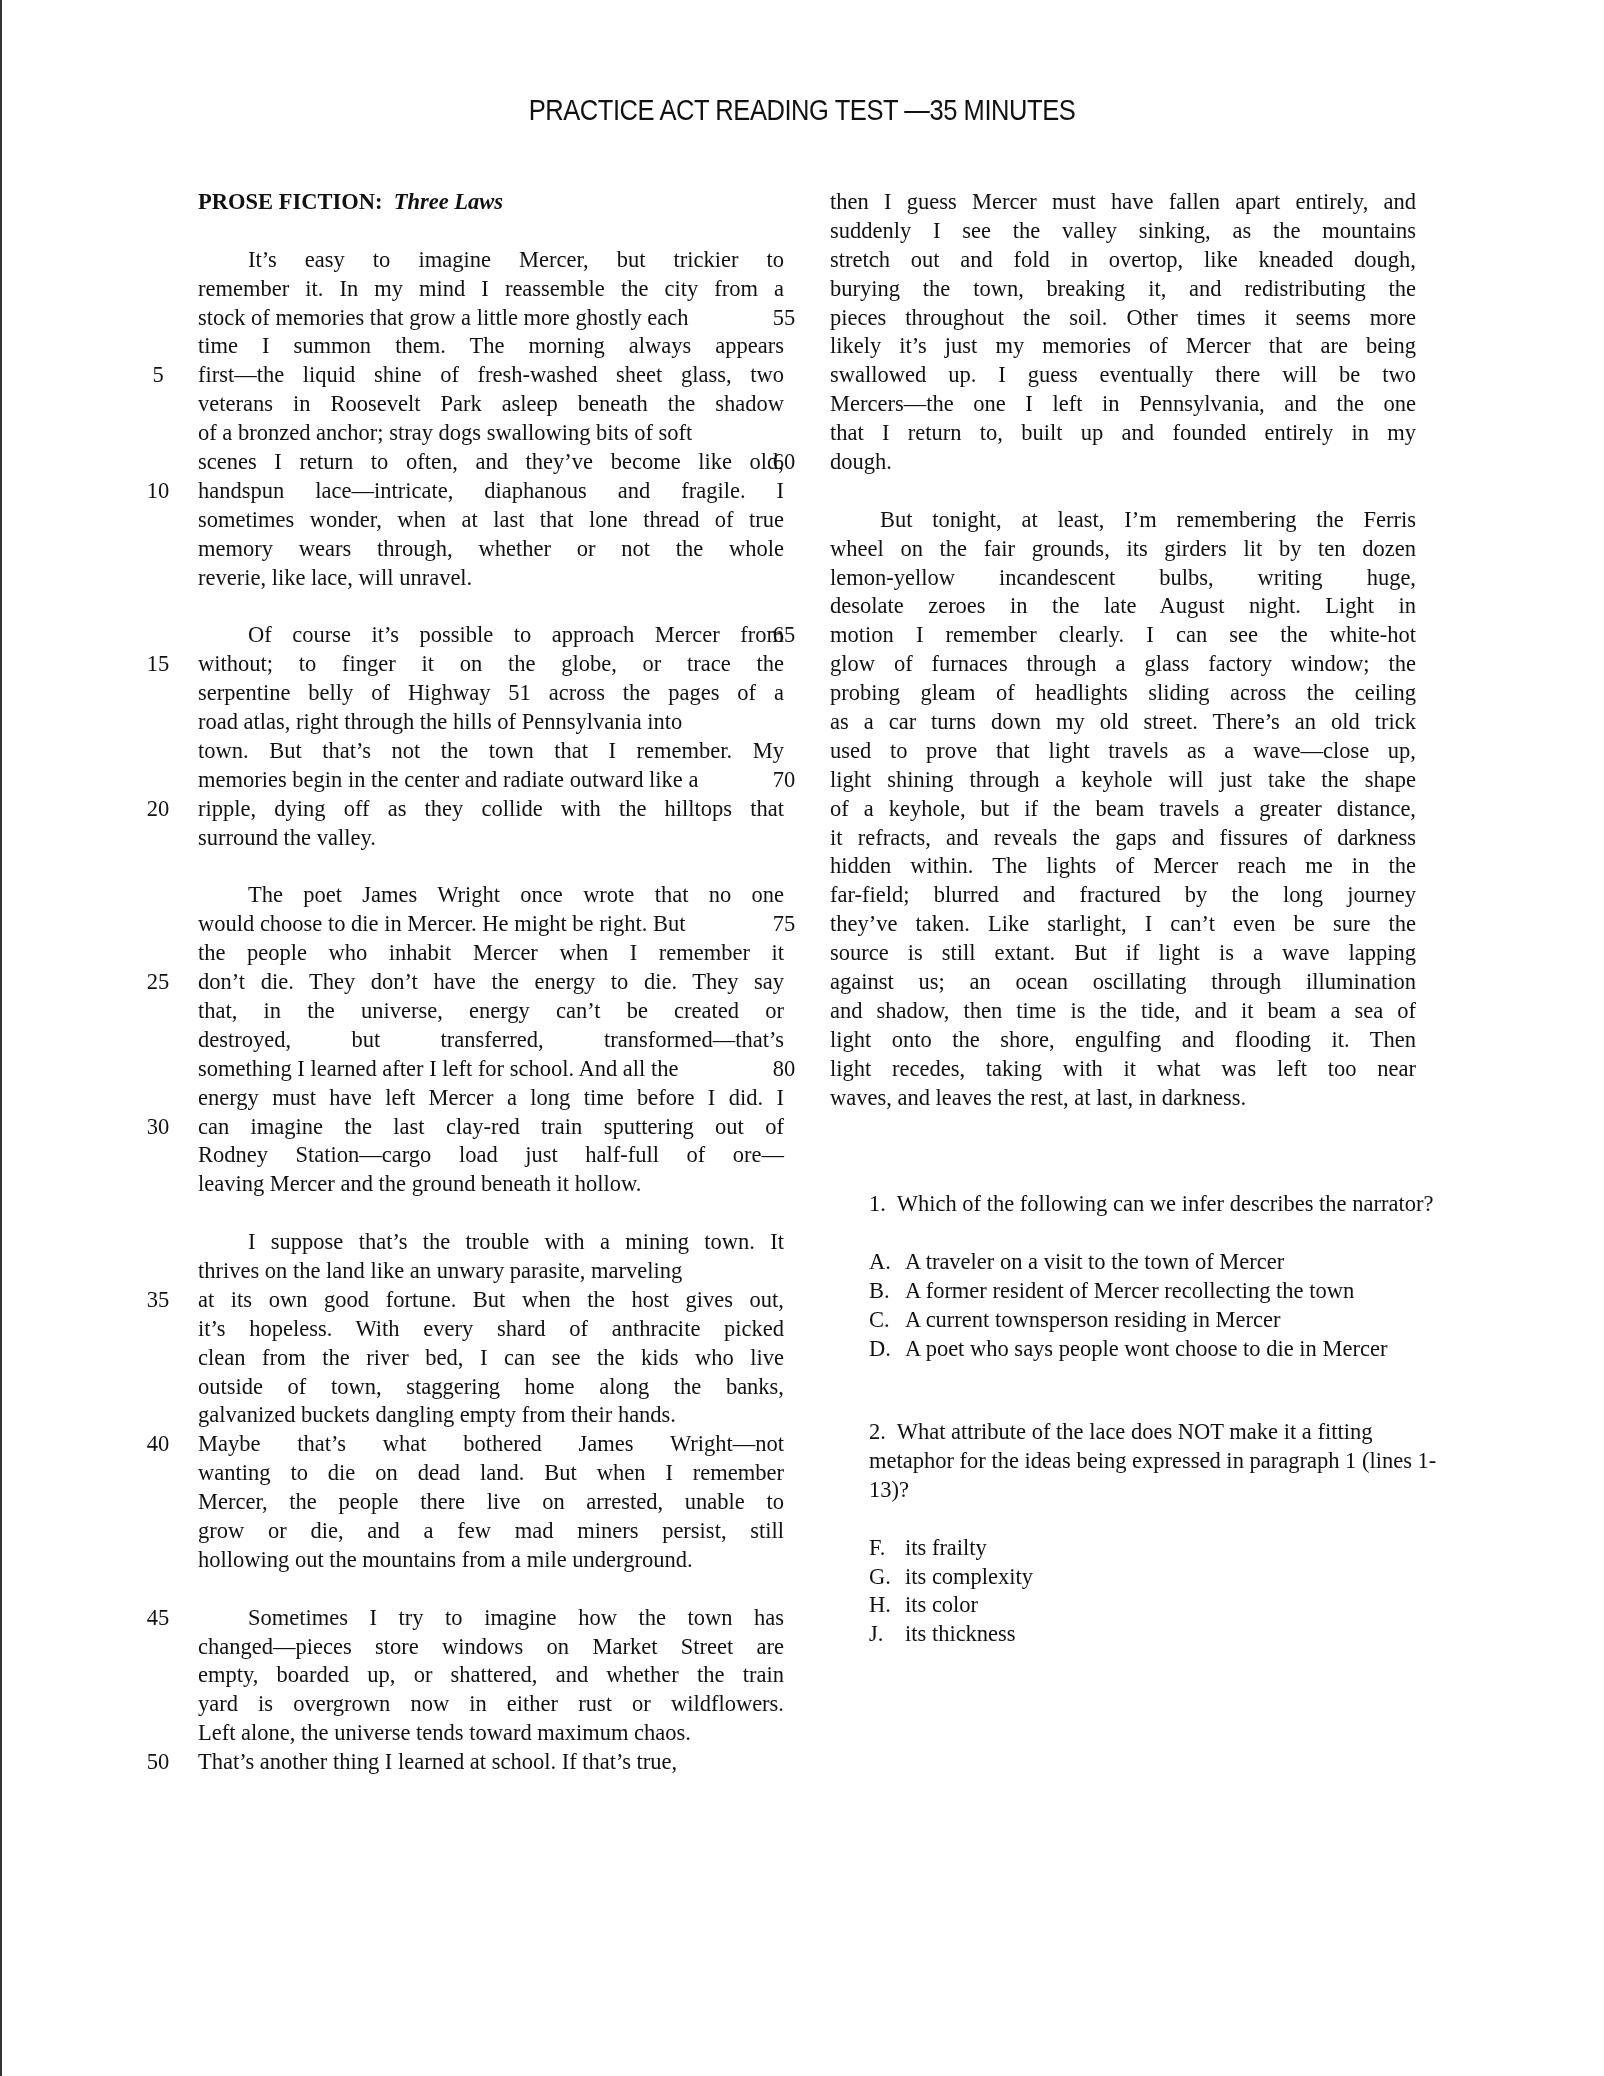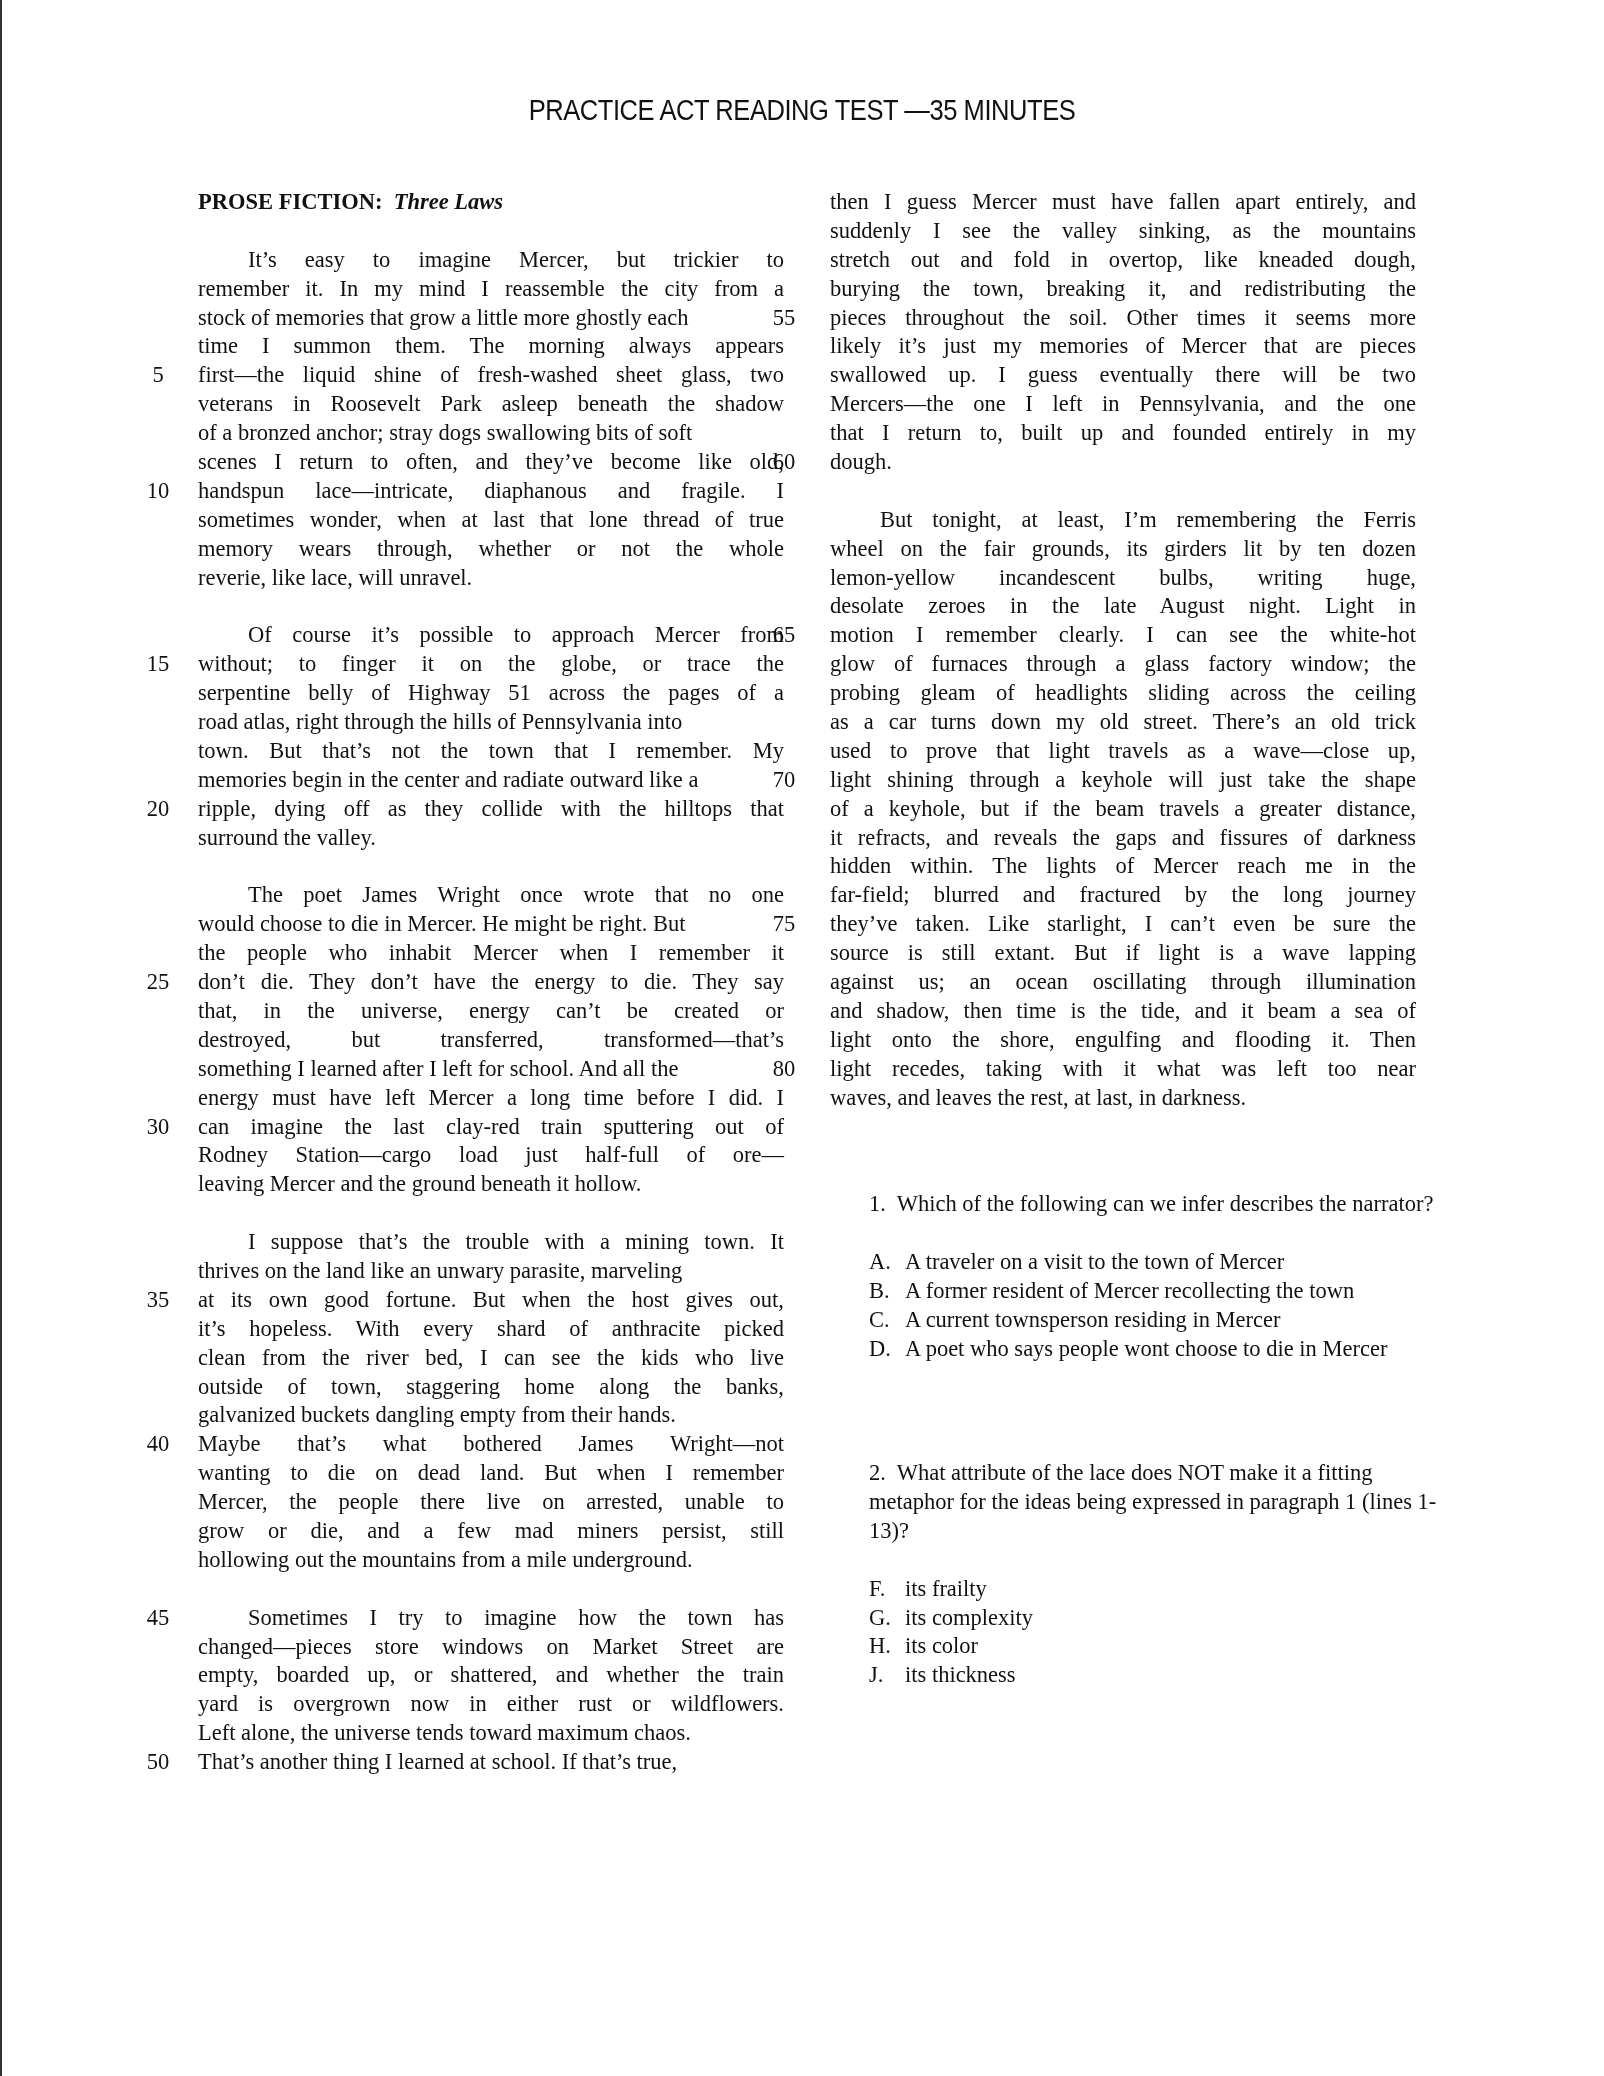--- a/index.html
+++ b/index.html
@@ -227,21 +227,21 @@
         <span class="t">stretch out and fold in overtop, like kneaded dough,</span>
       </div>
       <div class="ln">
         <span class="t">burying the town, breaking it, and redistributing the</span>
       </div>
       <div class="ln">
         <span class="num">55</span>
         <span class="t">pieces throughout the soil. Other times it seems more</span>
       </div>
       <div class="ln">
-        <span class="t">likely it’s just my memories of Mercer that are pieces</span>
+        <span class="t">likely it’s just my memories of Mercer that are being</span>
       </div>
       <div class="ln">
         <span class="t">swallowed up. I guess eventually there will be two</span>
       </div>
       <div class="ln">
         <span class="t">Mercers—the one I left in Pennsylvania, and the one</span>
       </div>
       <div class="ln">
         <span class="t">that I return to, built up and founded entirely in my</span>
       </div>
@@ -336,21 +336,21 @@
         <span class="letter">C.</span>
         <span>A current townsperson residing in Mercer</span>
       </div>
       <div class="opt">
         <span class="letter">D.</span>
         <span>A poet who says people wont choose to die in Mercer</span>
       </div>
     </div>
 </div>
 
-<div class="q" style="top:1459px;">
+<div class="q" style="top:1418px;">
   <p><span>2.</span>&nbsp; <span>What attribute of the lace does NOT make it a fitting metaphor for the ideas being expressed in paragraph 1 (lines 1-13)?</span></p>
   <div style="height:28.9px"></div>
   <div id="q1-opts">
       <div class="opt">
         <span class="letter">F.</span>
         <span>its frailty</span>
       </div>
       <div class="opt">
         <span class="letter">G.</span>
         <span>its complexity</span>

